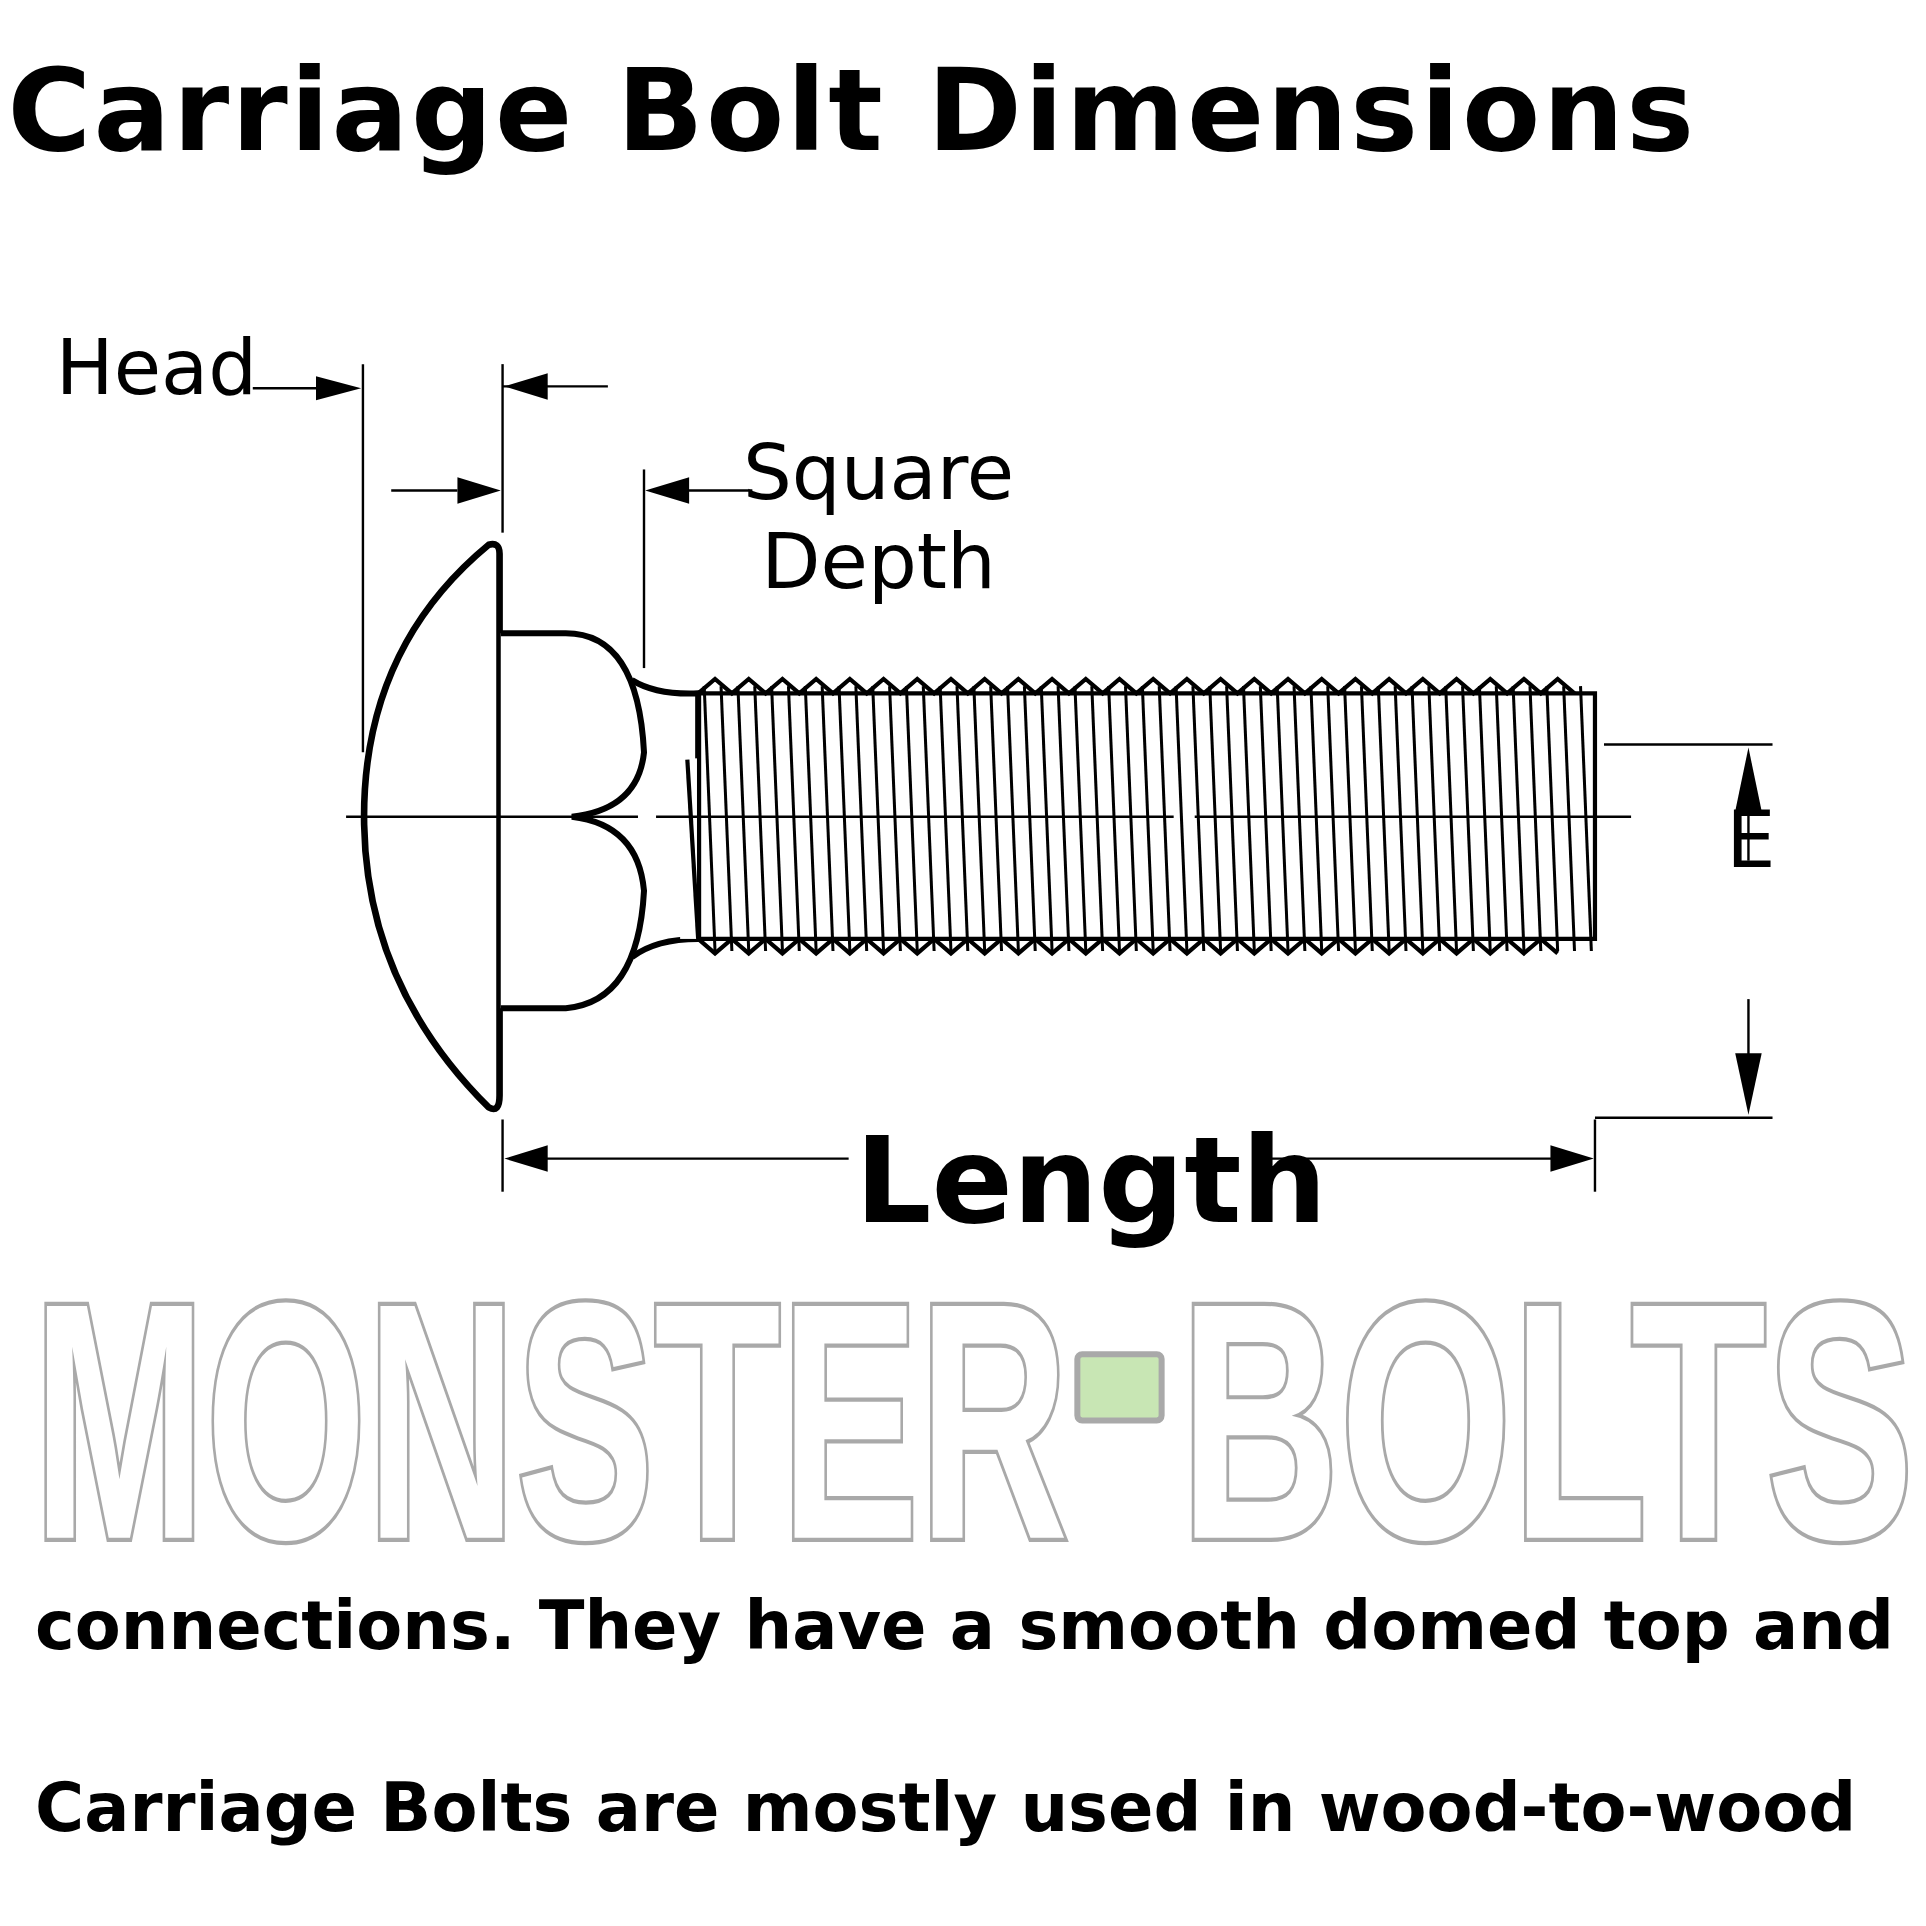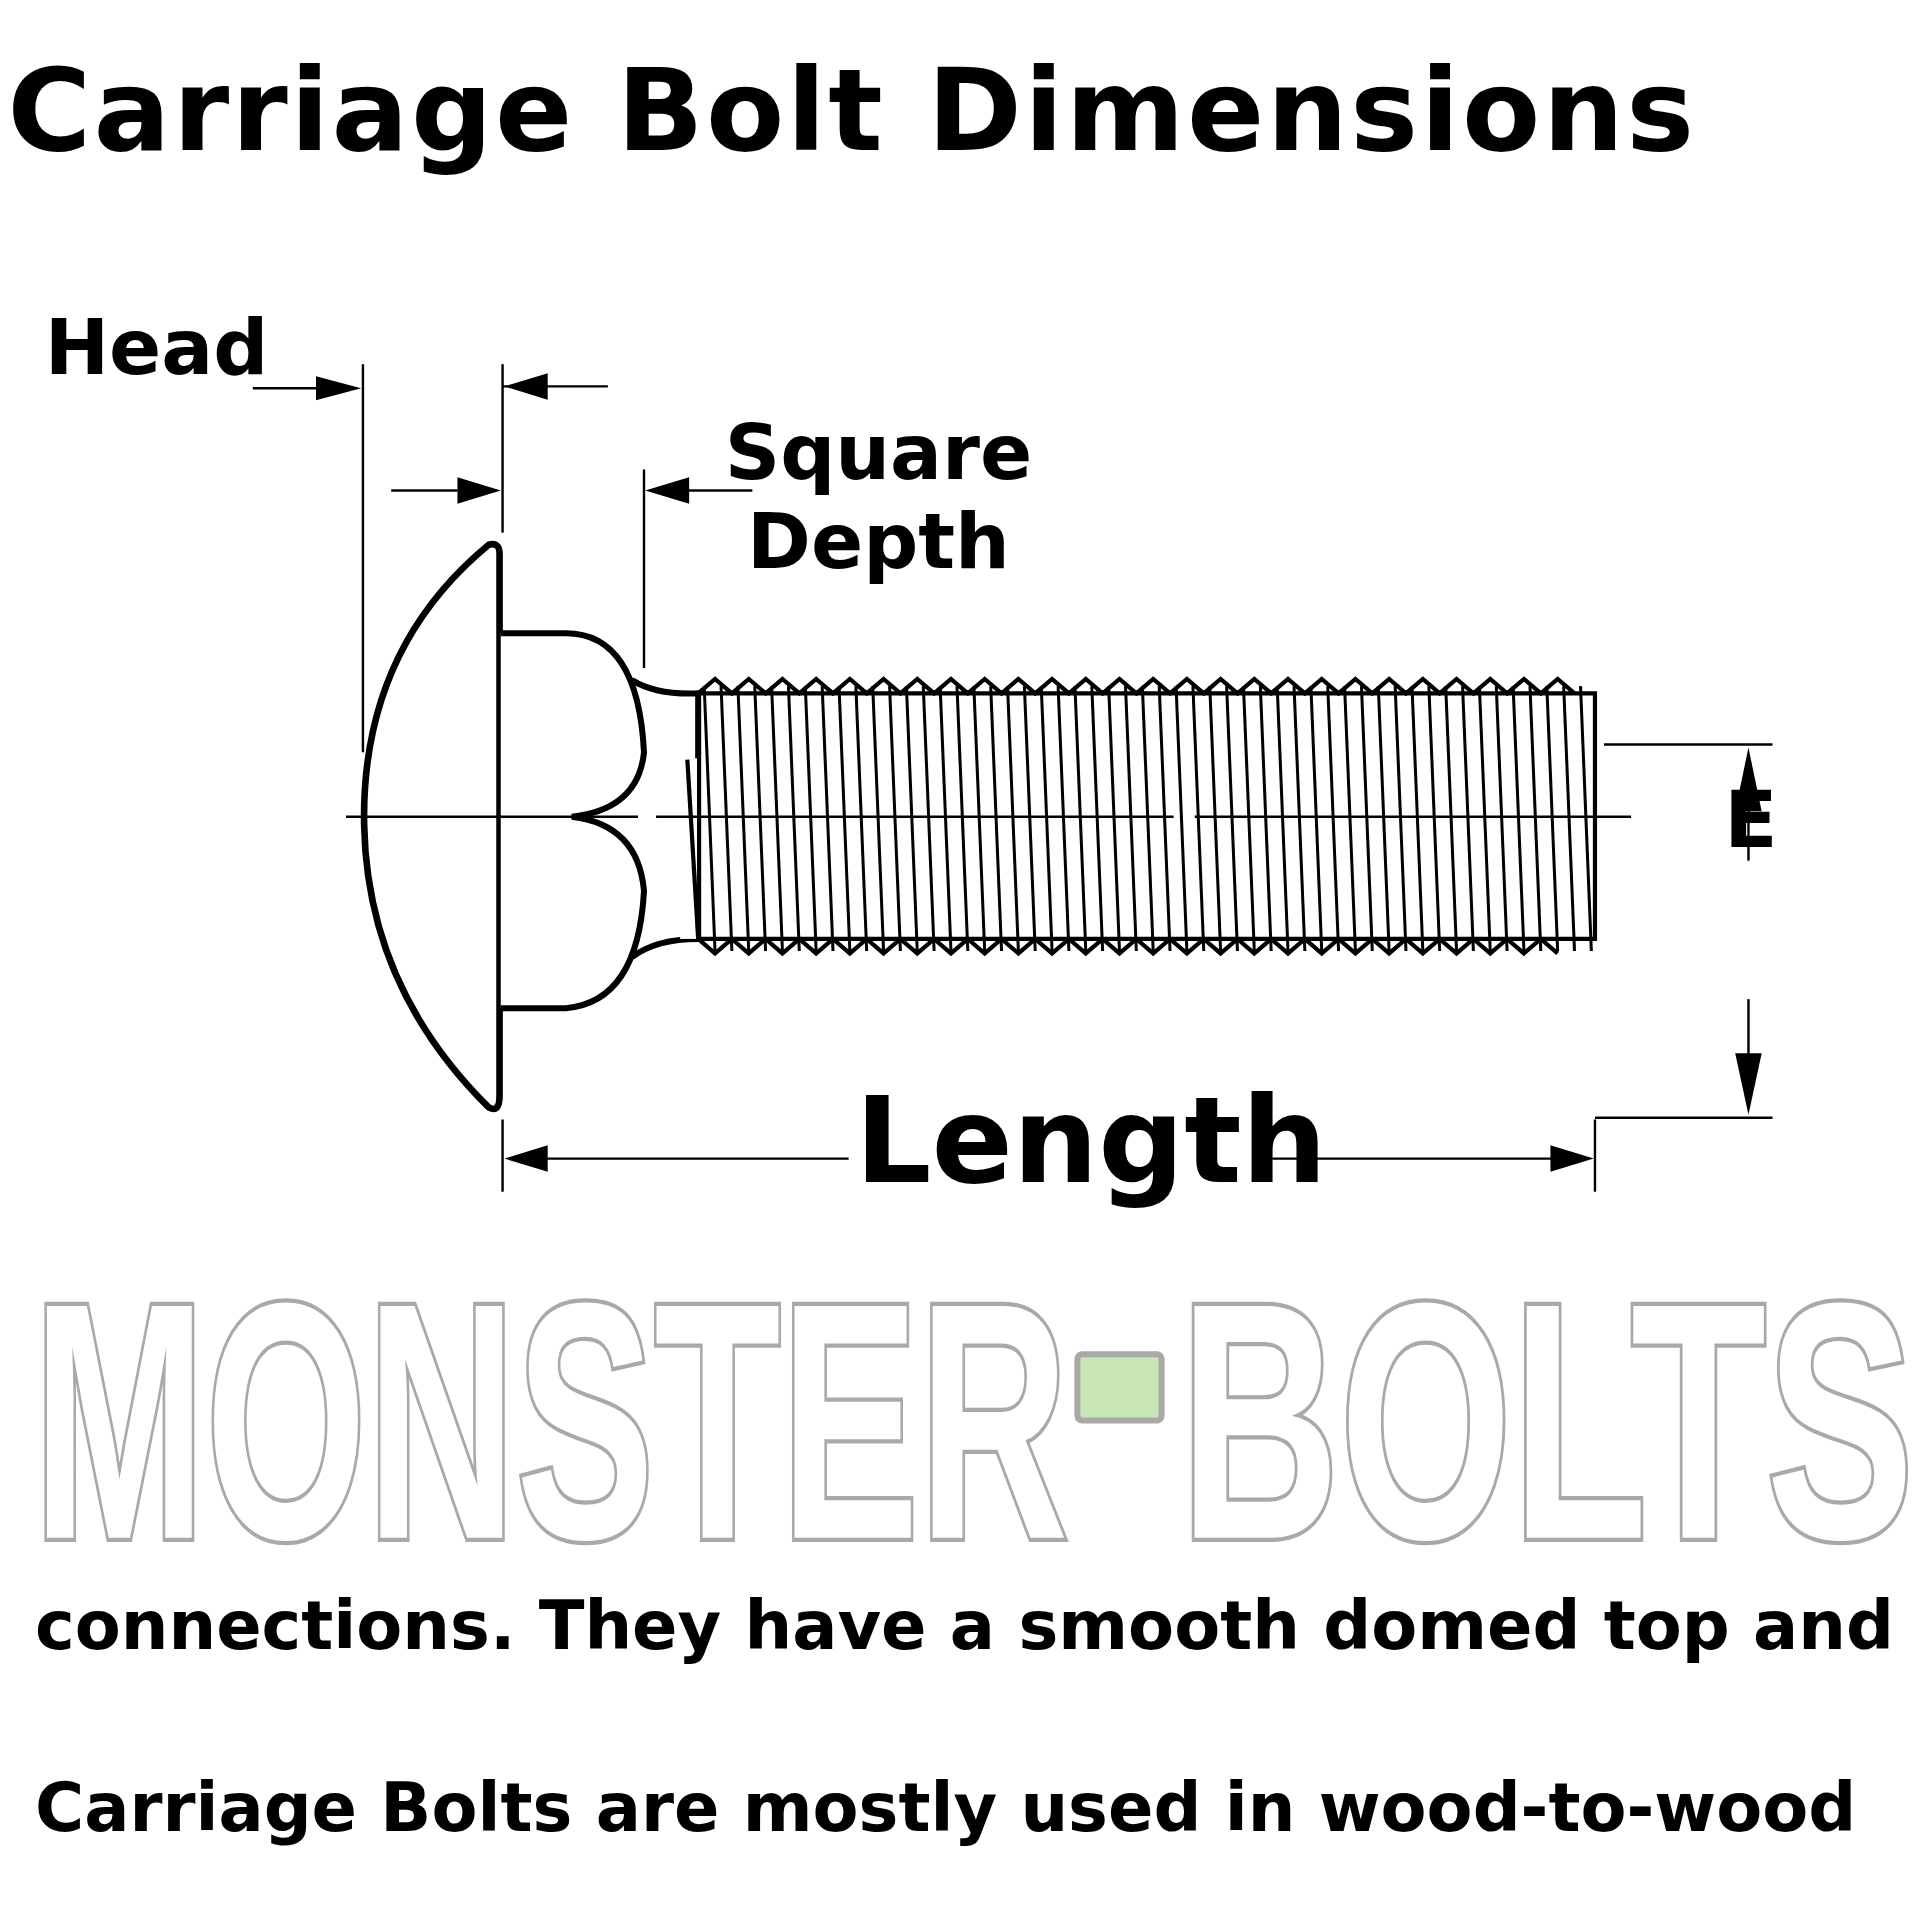--- a/index.html
+++ b/index.html
@@ -1,19 +1,19 @@
 <!DOCTYPE html>
 <html style="font-size:9.6px"><head>
 <meta charset="utf-8">
 <style>
   html,body{margin:0;padding:0;background:#ffffff;}
   body{width:1926px;height:1926px;position:relative;overflow:hidden;font-family:"DejaVu Sans","Liberation Sans",sans-serif;color:#000;}
   .abs{position:absolute;}
   .title{left:0;width:1704px;top:54px;text-align:center;font-weight:bold;font-size:114px;letter-spacing:2.4px;line-height:1;}
-  .lbl{font-weight:bold;font-size:77px;line-height:1.15;text-align:center;}
+  .lbl{font-weight:normal;font-size:77px;line-height:1.15;text-align:center;margin-top:20px;}
   .len{font-weight:bold;font-size:120px;line-height:1;}
   svg.diagram{position:absolute;left:0;top:0;}
   .desc{left:35px;top:1490px;width:1878px;font-weight:bold;font-size:67px;line-height:91px;white-space:pre-line;}
 </style>
 </head>
 <body>
 
 <div class="abs title">Carriage Bolt Dimensions</div>
 
 <div class="abs lbl" style="left:12px;top:304px;width:289px;">
@@ -143,21 +143,21 @@
   <polygon points="2648,1925 2576,1903 2576,1947" fill="#000"></polygon>
 
   <g font-family="Liberation Sans, DejaVu Sans, sans-serif" font-weight="bold" fill="#fff" stroke="#a9a9a9" stroke-width="14" paint-order="stroke">
     <text x="55" y="2555" font-size="560" textLength="1720" lengthAdjust="spacingAndGlyphs">MONSTER</text>
     <text x="1960" y="2555" font-size="560" textLength="1220" lengthAdjust="spacingAndGlyphs">BOLTS</text>
   </g>
   <rect x="1790" y="2250" width="140" height="110" fill="#c8e6b4" stroke="#a9a9a9" stroke-width="10" rx="8"></rect>
 </svg>
 
 <div class="abs lbl" style="left:1721px;top:776px;width:60px;font-size:78px;">E</div>
-<div class="abs len" style="left:855px;top:1081px;width:409px;text-align:center;">Length</div>
+<div class="abs len" style="left:855px;top:1121px;width:409px;text-align:center;">Length</div>
 
 <div class="abs desc">
   <div>connections. They have a smooth domed top and</div>
   <div>Carriage Bolts are mostly used in wood-to-wood</div>
   
   
 </div>
 
 
 </body></html>

